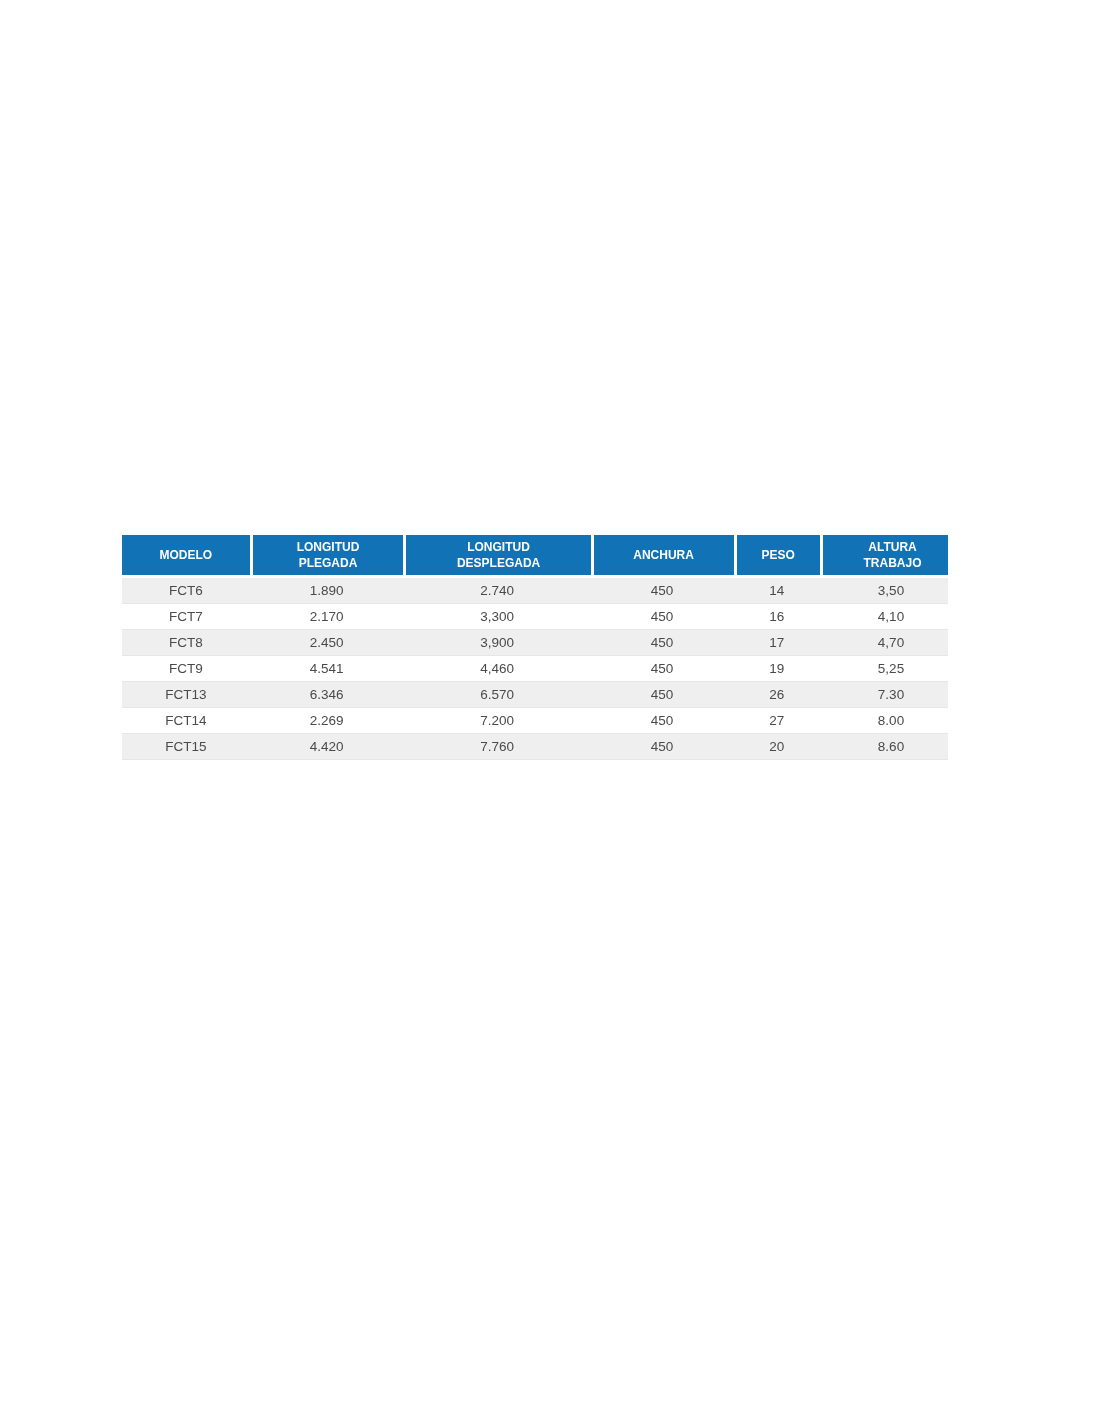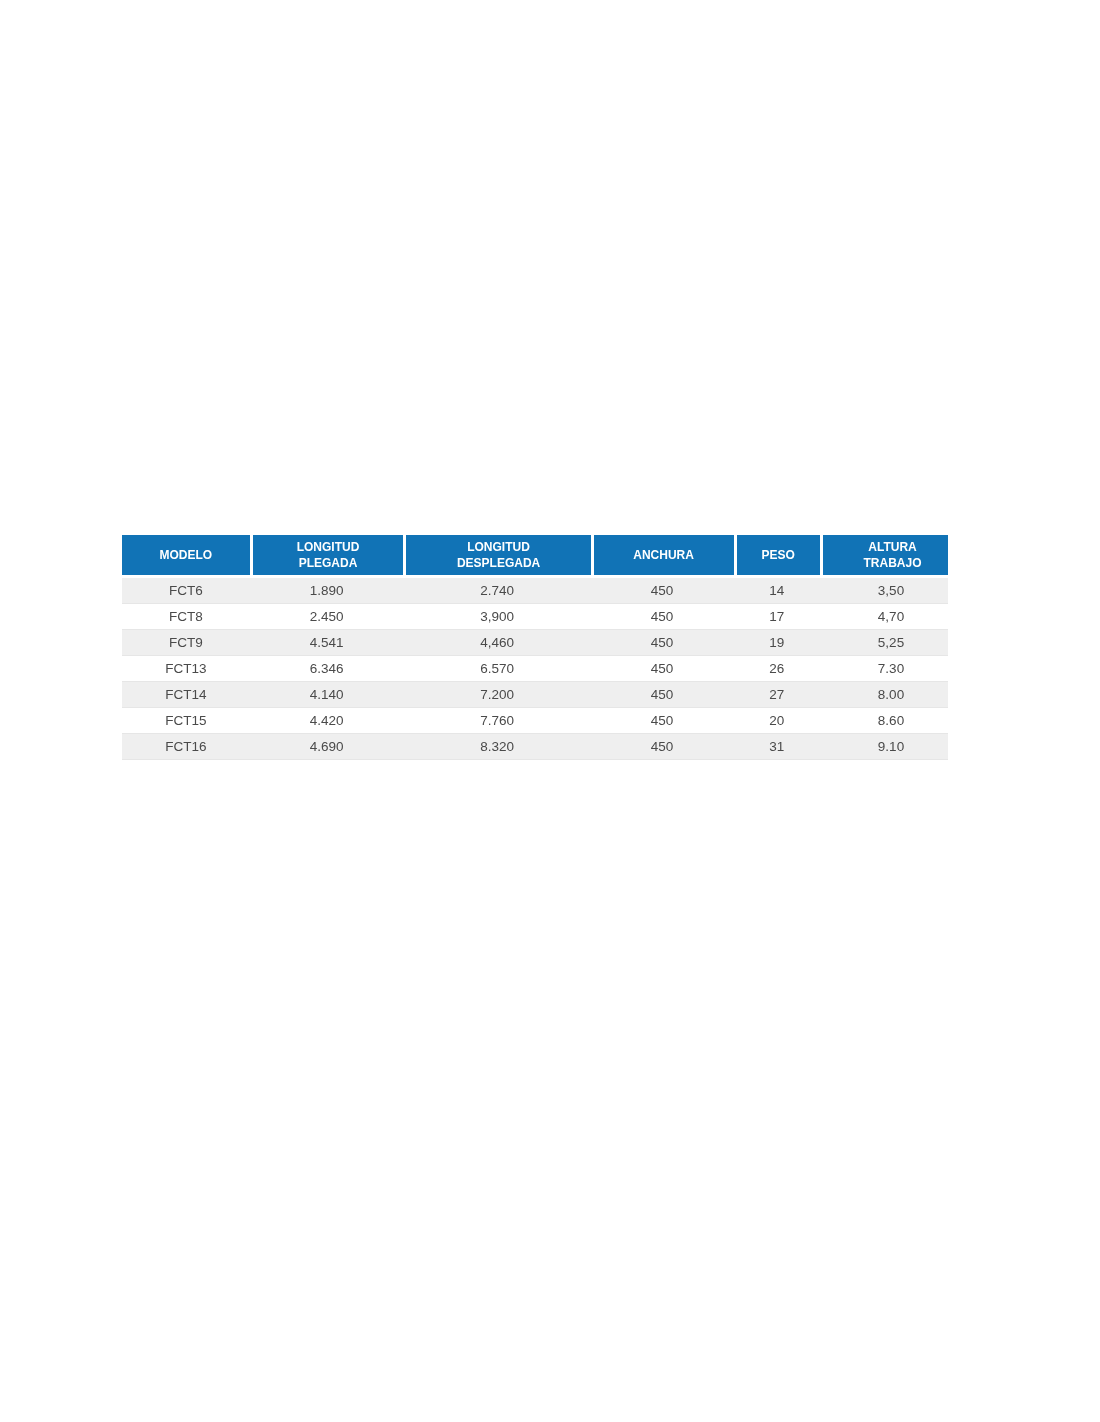--- a/index.html
+++ b/index.html
@@ -109,20 +109,28 @@
       <tbody id="spec-tbody">
           <tr>
     <td>FCT6</td>
     <td>1.890</td>
     <td>2.740</td>
     <td>450</td>
     <td>14</td>
     <td>3,50</td>
   </tr>
           <tr>
+    <td>FCT7</td>
+    <td>2.170</td>
+    <td>3,300</td>
+    <td>450</td>
+    <td>16</td>
+    <td>4,10</td>
+  </tr>
+          <tr>
     <td>FCT8</td>
     <td>2.450</td>
     <td>3,900</td>
     <td>450</td>
     <td>17</td>
     <td>4,70</td>
   </tr>
           <tr>
     <td>FCT9</td>
     <td>4.541</td>
@@ -134,38 +142,30 @@
           <tr>
     <td>FCT13</td>
     <td>6.346</td>
     <td>6.570</td>
     <td>450</td>
     <td>26</td>
     <td>7.30</td>
   </tr>
           <tr>
     <td>FCT14</td>
-    <td>4.140</td>
+    <td>2.269</td>
     <td>7.200</td>
     <td>450</td>
     <td>27</td>
     <td>8.00</td>
   </tr>
           <tr>
     <td>FCT15</td>
     <td>4.420</td>
     <td>7.760</td>
     <td>450</td>
     <td>20</td>
     <td>8.60</td>
   </tr>
-          <tr>
-    <td>FCT16</td>
-    <td>4.690</td>
-    <td>8.320</td>
-    <td>450</td>
-    <td>31</td>
-    <td>9.10</td>
-  </tr>
         </tbody>
     </table>
   </div>
 </div>
 
 </body></html>

